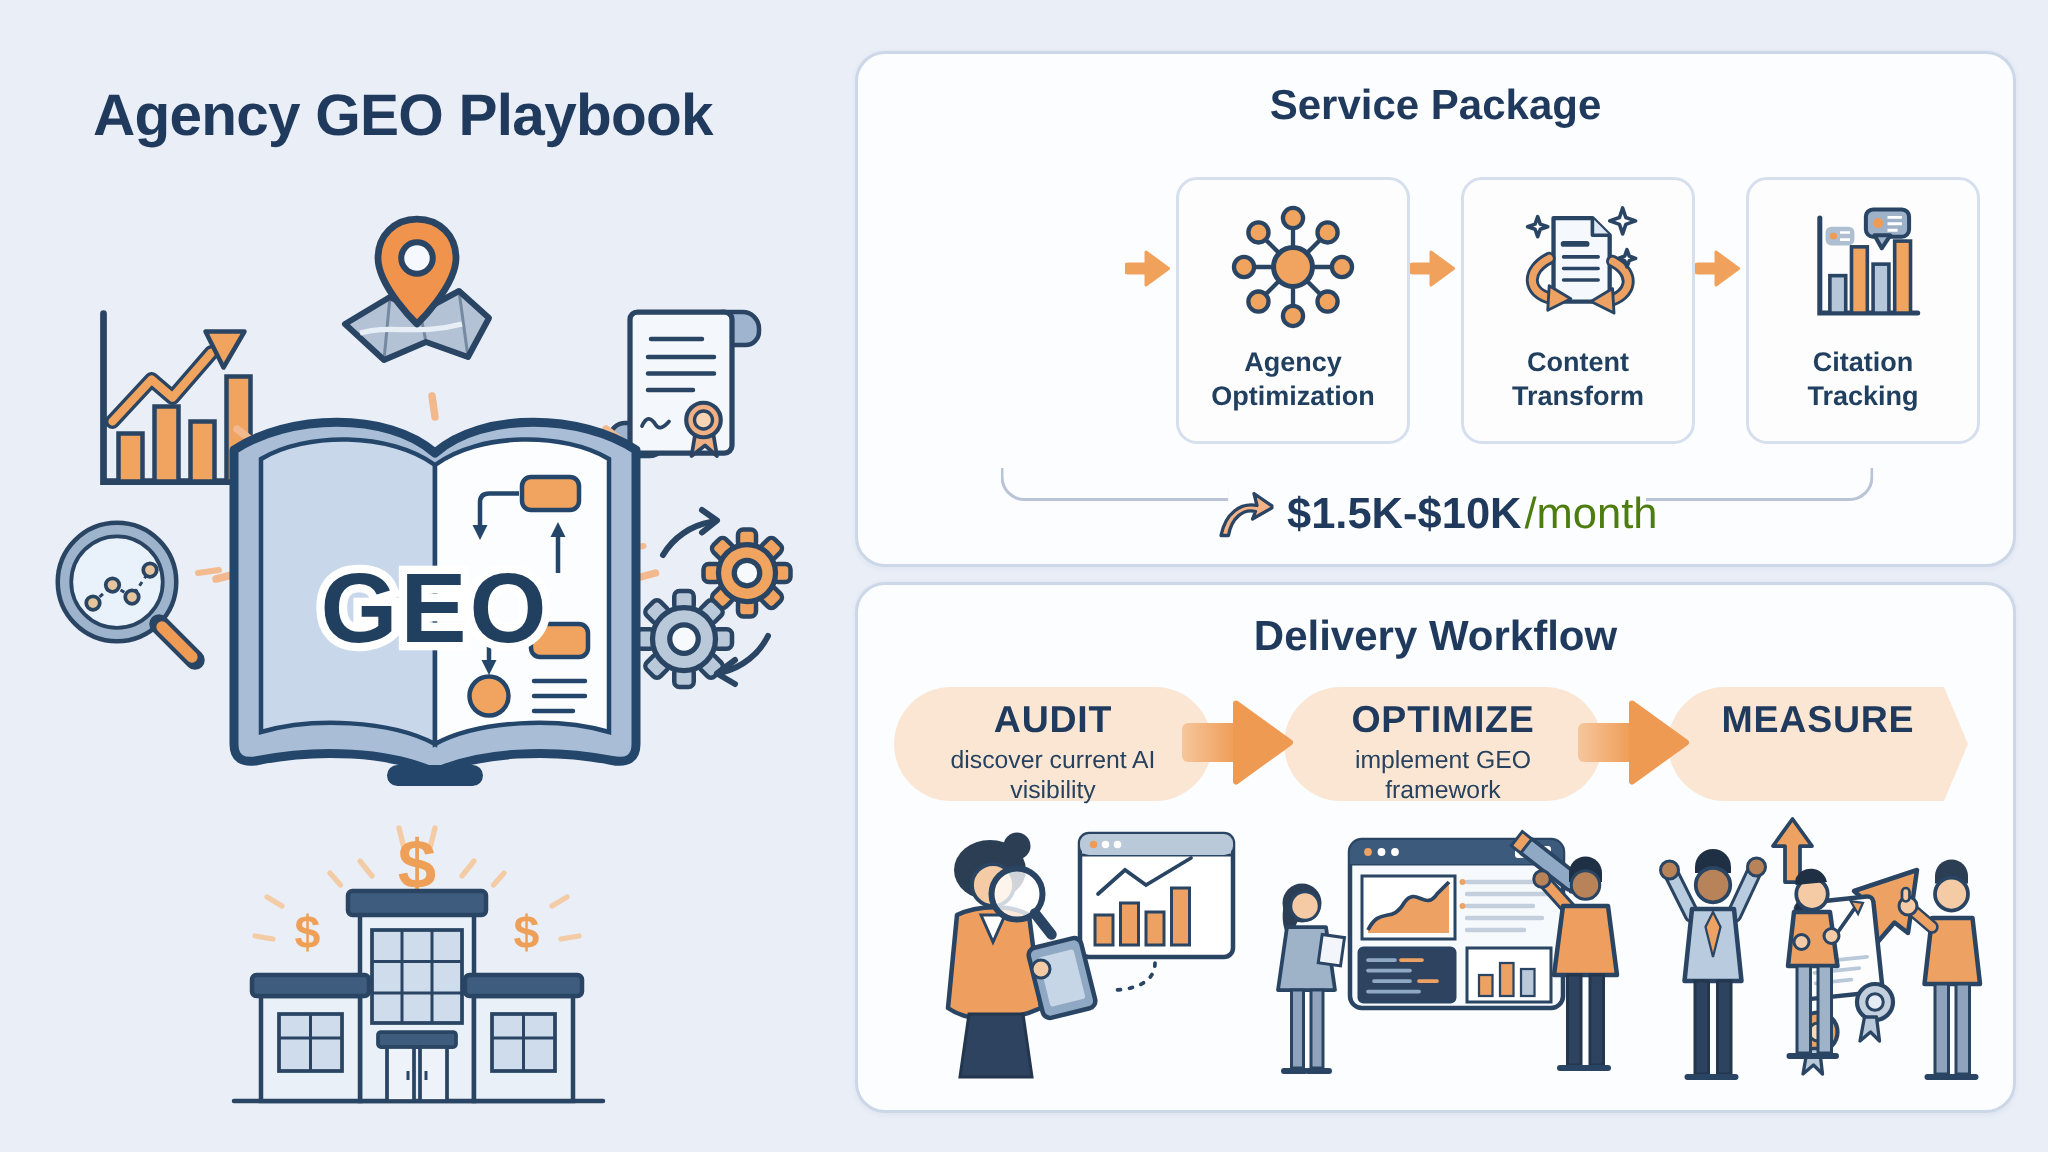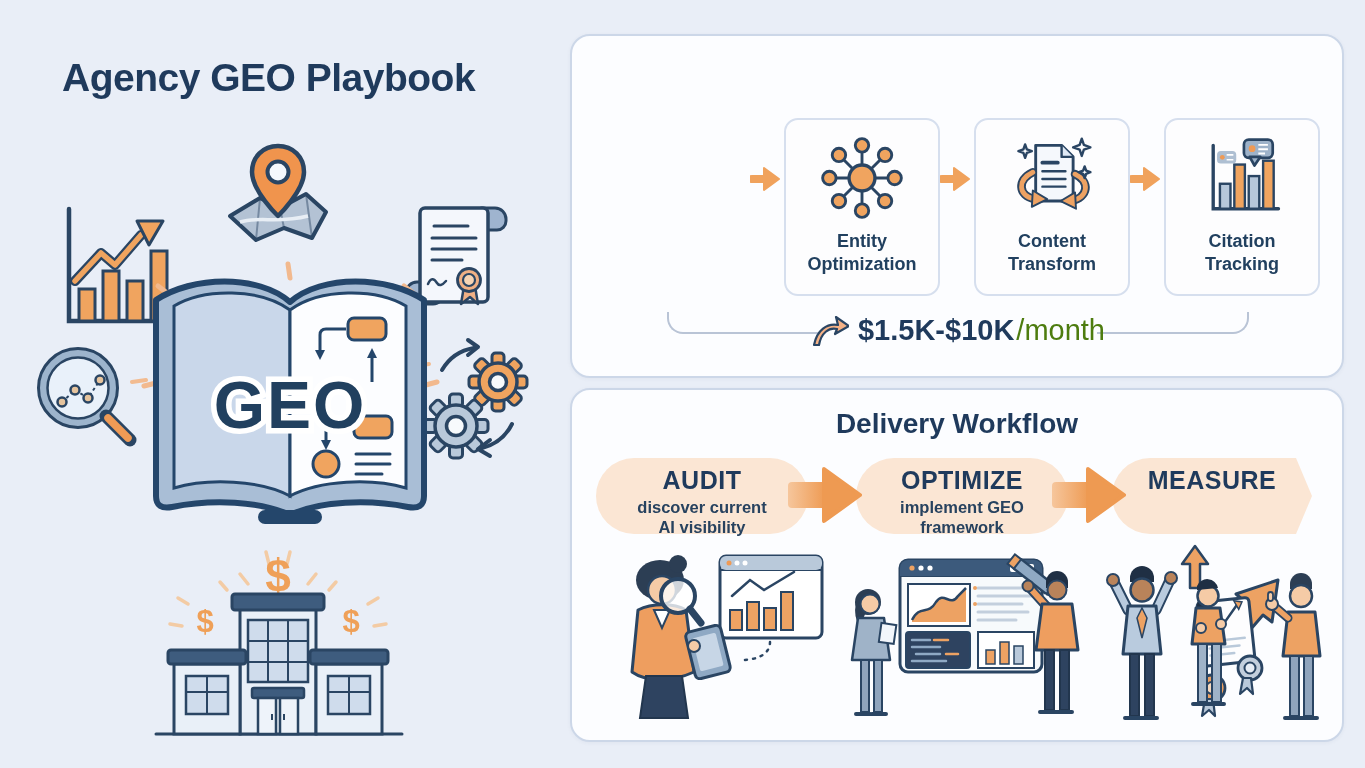--- a/index.html
+++ b/index.html
@@ -31,35 +31,35 @@
   .svc-card .card-label{
     font-size:18px;font-weight:bold;color:#21405f;text-align:center;line-height:1.25;margin-top:4px;
   }
   .flow-arrow{position:absolute;top:130px;}
   .bracket-l{position:absolute;left:95px;top:276px;width:150px;height:20px;
     border-left:2px solid #b9c4d6;border-bottom:2px solid #b9c4d6;border-bottom-left-radius:16px;}
   .bracket-r{position:absolute;left:525px;top:276px;width:150px;height:20px;
     border-right:2px solid #b9c4d6;border-bottom:2px solid #b9c4d6;border-bottom-right-radius:16px;}
   .price-row{
     position:absolute;left:0;top:278px;width:100%;height:46px;
-    display:flex;align-items:flex-start;justify-content:center;gap:9px;
+    display:flex;align-items:flex-end;justify-content:center;gap:9px;
   }
   .price-range{font-size:29px;font-weight:bold;color:#1f3a5c;}
   .price-suffix{font-size:29px;font-weight:normal;color:#4d7c0f;}
   .step-pill{
     position:absolute;top:68px;height:76px;background:#fbe6d4;border-radius:38px;
     display:flex;flex-direction:column;align-items:center;justify-content:flex-start;
     padding-top:8px;box-sizing:border-box;
   }
   .step-pill.chevron{
     border-radius:38px 0 0 38px;
     clip-path:polygon(0 0, calc(100% - 16px) 0, 100% 50%, calc(100% - 16px) 100%, 0 100%);
   }
   .step-name{font-size:25px;font-weight:bold;color:#1f3a5c;letter-spacing:.5px;}
-  .step-desc{font-size:16.5px;color:#27425f;text-align:center;line-height:1.22;width:140px;margin-top:2px;font-weight:bold;}
+  .step-desc{font-size:16.5px;color:#27425f;text-align:center;line-height:1.22;width:140px;margin-top:2px;}
   .wf-arrow{position:absolute;top:74px;z-index:3;}
   .illu{position:absolute;}
 </style>
 </head>
 <body>
 
 <div class="canvas">
 
   <div class="abs page-title">Agency GEO Playbook</div>
 
@@ -200,20 +200,21 @@
     <rect x="20" y="114" width="78" height="14" rx="3" fill="#3e5c7e" stroke="#2a4563" stroke-width="3"></rect>
     <rect x="38" y="140" width="42" height="38" fill="#cfdcec" stroke="#2a4563" stroke-width="2.5"></rect>
     <path d="M59,140 V178 M38,156 H80" stroke="#2a4563" stroke-width="2" fill="none"></path>
     <rect x="168" y="128" width="66" height="70" fill="#e9f0f8" stroke="#2a4563" stroke-width="3"></rect>
     <rect x="162" y="114" width="78" height="14" rx="3" fill="#3e5c7e" stroke="#2a4563" stroke-width="3"></rect>
     <rect x="180" y="140" width="42" height="38" fill="#cfdcec" stroke="#2a4563" stroke-width="2.5"></rect>
     <path d="M201,140 V178 M180,156 H222" stroke="#2a4563" stroke-width="2" fill="none"></path>
   </svg>
 
   <div class="panel" id="panel-service">
+    <div class="panel-title">Service Package</div>
 
 
     <svg class="flow-arrow" style="left:178px" width="30" height="26" viewBox="0 0 30 26">
       <path d="M2,13 H15" stroke="#f0a25c" stroke-width="8" stroke-linecap="round"></path>
       <polygon points="14,2 29,13 14,24" fill="#f0a25c" stroke="#f0a25c" stroke-width="2" stroke-linejoin="round"></polygon>
     </svg>
 
     <div class="svc-card" style="left:212px">
       <svg width="96" height="96" viewBox="0 0 100 100">
         <g stroke="#2a4563" stroke-width="3">
@@ -232,21 +233,21 @@
             <circle cx="50" cy="84" r="7"></circle>
           <circle cx="26" cy="74" r="7"></circle>
             <circle cx="16" cy="50" r="7"></circle>
             <circle cx="26" cy="26" r="7"></circle>
           <circle cx="50" cy="16" r="7"></circle>
             <circle cx="74" cy="26" r="7"></circle>
           <circle cx="50" cy="50" r="13.5" stroke-width="3.5"></circle>
         </g>
       </svg>
       <div class="card-label">
-        <span>Entity</span><br>
+        <span>Agency</span><br>
         <span>Optimization</span>
       </div>
     </div>
 
     <svg class="flow-arrow" style="left:368px" width="30" height="26" viewBox="0 0 30 26">
       <path d="M2,13 H15" stroke="#f0a25c" stroke-width="8" stroke-linecap="round"></path>
       <polygon points="14,2 29,13 14,24" fill="#f0a25c" stroke="#f0a25c" stroke-width="2" stroke-linejoin="round"></polygon>
     </svg>
 
     <div class="svc-card" style="left:402px">

